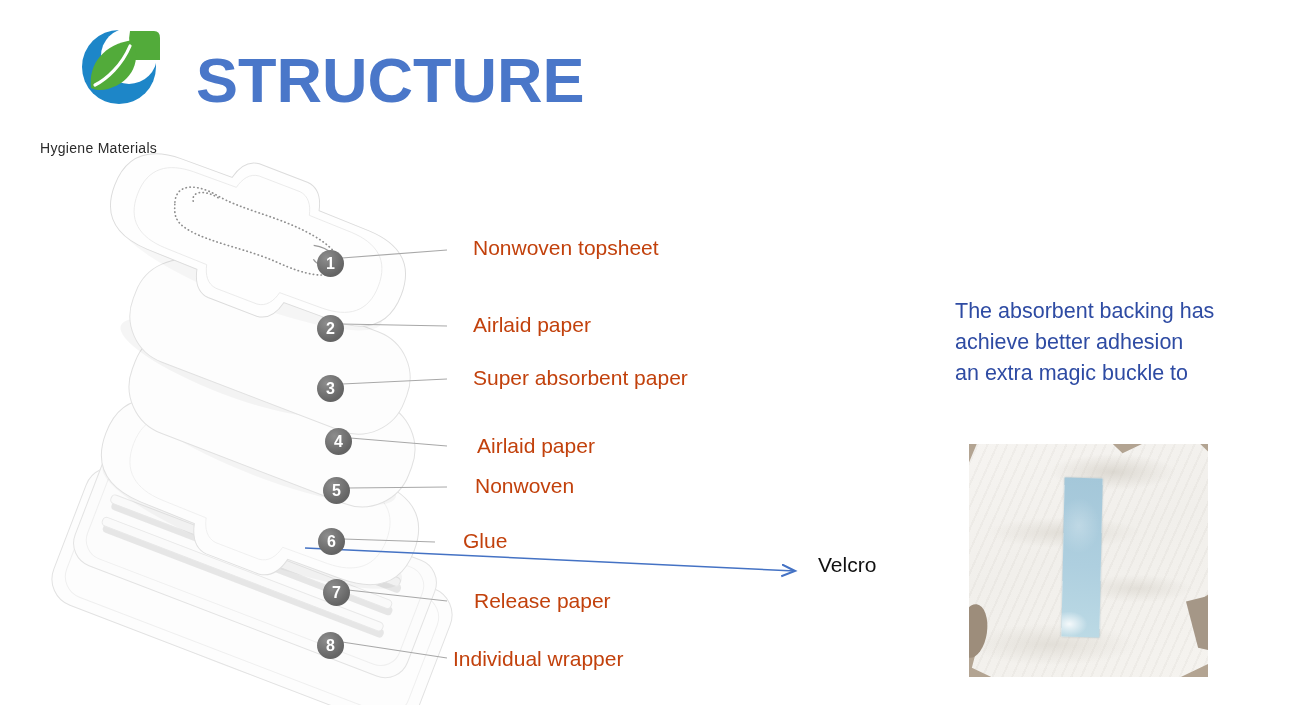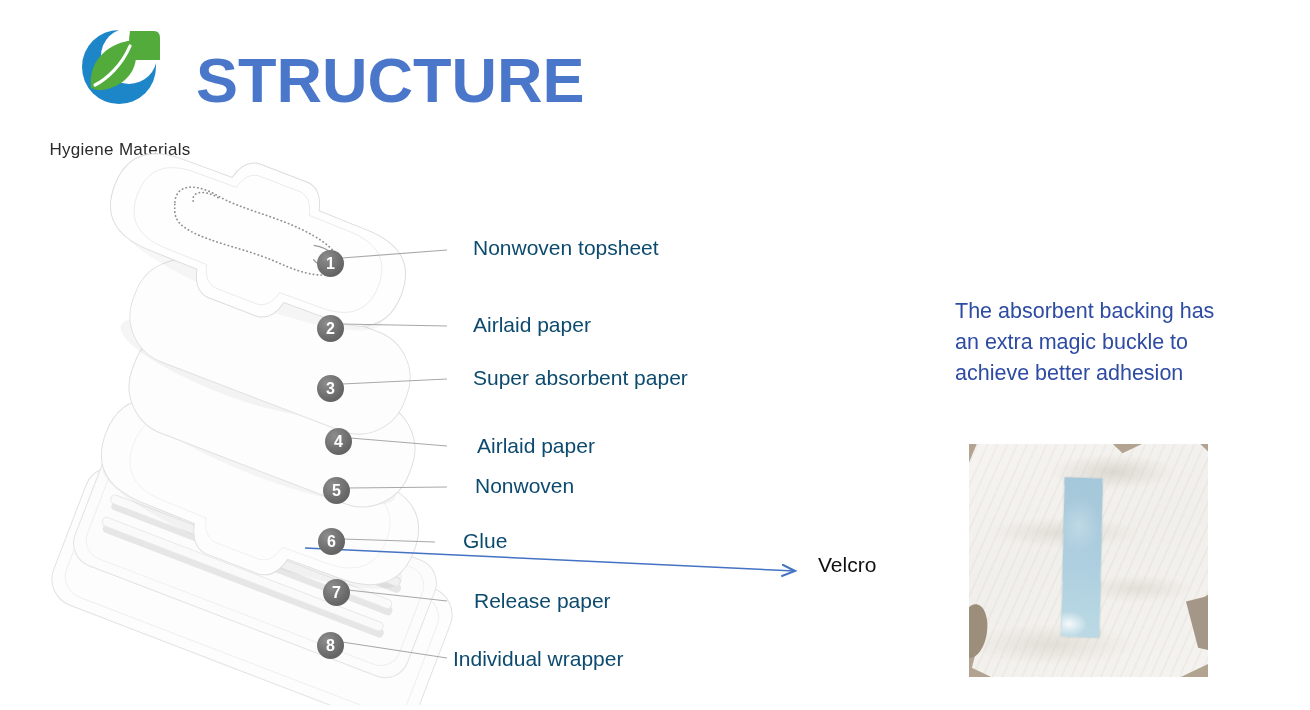--- a/index.html
+++ b/index.html
@@ -12,22 +12,22 @@
   .abs{position:absolute;}
 
   
   #logo{left:40px;top:18px;width:170px;height:145px;}
   #logo-mark{left:30px;top:7px;width:100px;height:82px;}
   #company-name{
     left:0px;top:88px;width:160px;text-align:center;
     font-size:26px;font-weight:bold;letter-spacing:1.5px;color:#111111;
   }
   #company-tagline{
-    left:0px;top:122px;width:160px;text-align:center;
-    font-size:17px;color:#2b2b2b;letter-spacing:.3px;
+    left:0px;top:122px;width:160px;text-align:left;
+    font-size:14px;color:#2b2b2b;letter-spacing:.3px;
   }
 
   
   #slide-title{
     left:196px;top:30px;
     font-size:63px;line-height:100px;font-weight:bold;
     color:#4a77c9;letter-spacing:0px;white-space:nowrap;
   }
 
   
@@ -35,21 +35,21 @@
   #connector-layer{left:0;top:0;width:1310px;height:710px;pointer-events:none;}
 
   .num-badge{
     width:27px;height:27px;border-radius:50%;
     background:radial-gradient(circle at 35% 30%, #8d8d8d, #646464 70%);
     color:#ffffff;font-size:16px;font-weight:bold;
     display:flex;align-items:center;justify-content:center;
     z-index:5;
   }
   .layer-label{
-    height:28px;line-height:28px;font-size:21px;color:#0c4a6e;white-space:nowrap;
+    height:28px;line-height:28px;font-size:21px;color:#c2410c;white-space:nowrap;
     z-index:4;
   }
 
   
   #velcro-label{left:818px;top:553px;font-size:21px;color:#101010;}
   #adhesive-note{left:955px;top:296px;width:330px;color:#2e4ba3;font-size:21.5px;line-height:31px;}
 
   
   #velcro-photo{
     left:969px;top:444px;width:239px;height:233px;
@@ -203,22 +203,22 @@
 <div class="abs layer-label" style="left:477px;top:432px;">Airlaid paper</div>
 <div class="abs layer-label" style="left:475px;top:472px;">Nonwoven</div>
 <div class="abs layer-label" style="left:463px;top:527px;text-align:right;">Glue</div>
 <div class="abs layer-label" style="left:474px;top:587px;text-align:right;">Release paper</div>
 <div class="abs layer-label" style="left:453px;top:645px;">Individual wrapper</div>
 
 <div class="abs" id="velcro-label">Velcro</div>
 
 <div class="abs" id="adhesive-note">
   <div>The absorbent backing has</div>
+  <div>achieve better adhesion</div>
   <div>an extra magic buckle to</div>
-  <div>achieve better adhesion</div>
 </div>
 
 <div class="abs" id="velcro-photo">
   <div class="abs" id="photo-pad"></div>
   <div class="abs tan-notch" style="left:-10px;top:160px;width:28px;height:54px;border-radius:50%;transform:rotate(8deg);"></div>
   <div class="abs tan-notch" style="left:217px;top:152px;width:22px;height:54px;clip-path:polygon(0 10%,100% 0,100% 100%,55% 96%);background:#a59787;"></div>
   <div class="abs" id="velcro-strip"></div>
 </div>
 
 </body></html>

